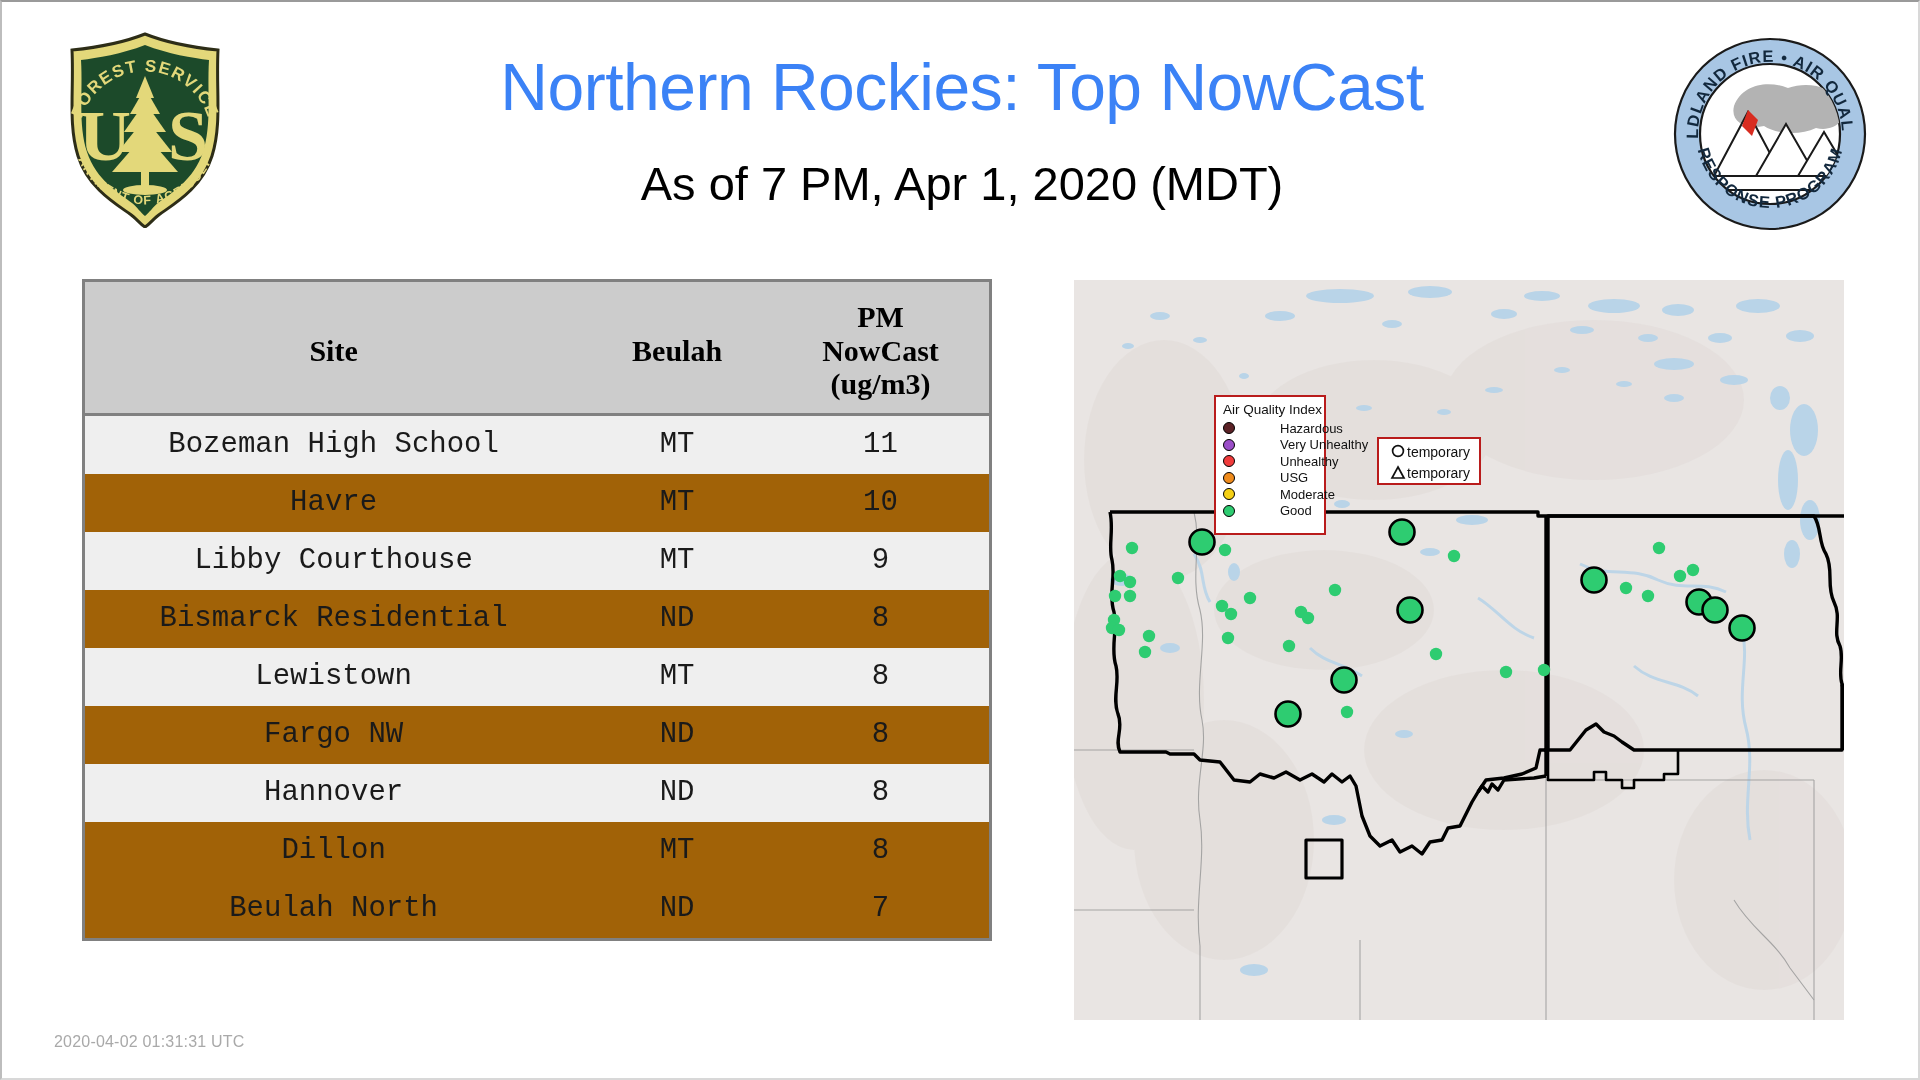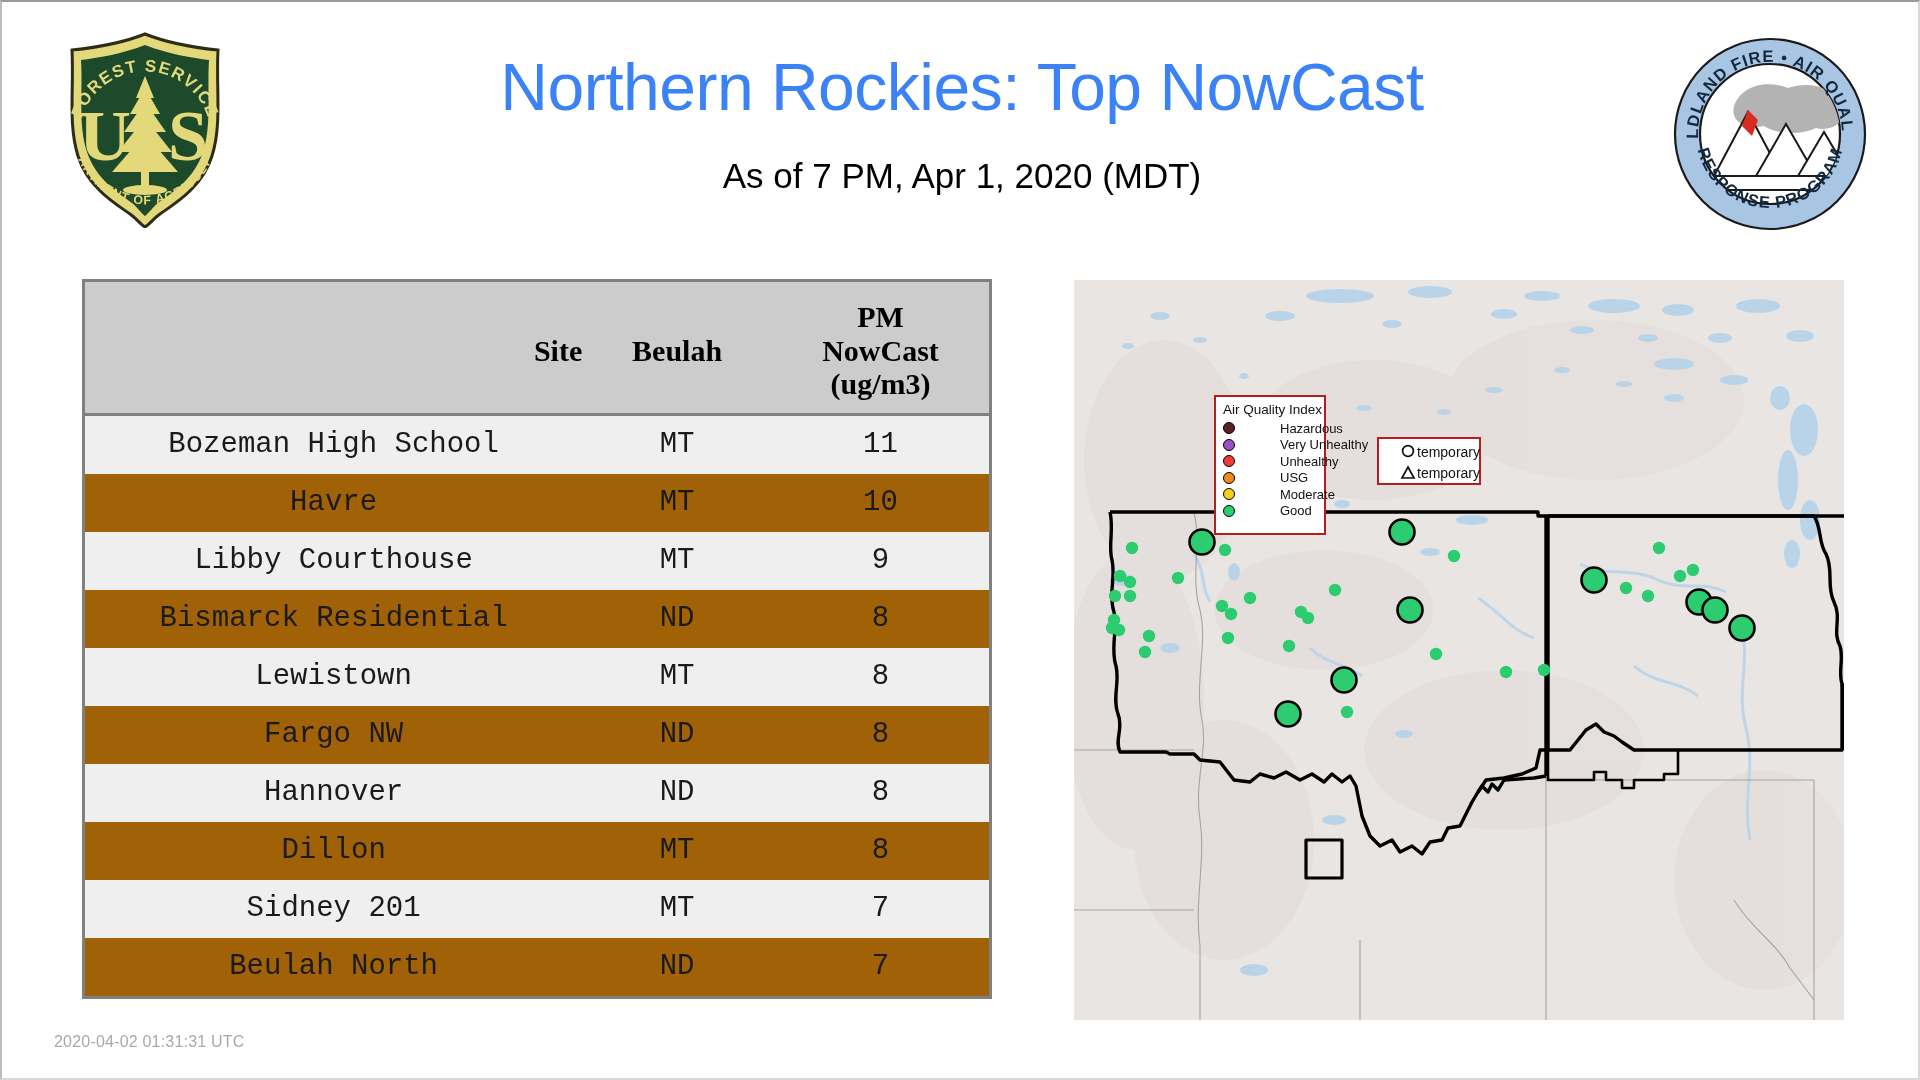--- a/index.html
+++ b/index.html
@@ -27,21 +27,21 @@
   #title-block { position: absolute; left: 300px; top: 52px; width: 1320px; text-align: center; }
   #page-title {
     font-family: "Liberation Sans", sans-serif;
     font-size: 66px; font-weight: 400; color: #3b82f6;
     letter-spacing: -0.5px; line-height: 1.0;
     white-space: nowrap;
   }
   #page-subtitle {
     margin-top: 36px;
     font-family: "Liberation Sans", sans-serif;
-    font-size: 35px; font-weight: 400; color: #000;
+    font-size: 47px; font-weight: 400; color: #000;
     white-space: nowrap;
   }
 
   
   #wfaqrp-logo { position: absolute; right: 50px; top: 34px; width: 196px; height: 196px; }
 
   
   #nowcast-table-wrap {
     position: absolute; left: 80px; top: 277px;
     width: 910px;
@@ -57,21 +57,21 @@
     font-weight: bold;
     font-size: 30px;
     color: #000;
     padding: 18px 0 12px 0;
     line-height: 1.12;
     text-align: center;
     vertical-align: middle;
     height: 116px;
     box-sizing: border-box;
   }
-  table#nowcast-table th.col-site  { width: 55%; text-align: right; }
+  table#nowcast-table th.col-site  { width: 55%; }
   table#nowcast-table th.col-state { width: 21%; }
   table#nowcast-table th.col-val   { width: 24%; }
   table#nowcast-table tbody td {
     font-family: Liberation Mono, monospace;
     font-size: 29px;
     color: #1a1a1a;
     text-align: center;
     height: 58px;
     padding: 0;
     border: none;
@@ -111,21 +111,21 @@
   #aqi-legend .legend-row { display: flex; align-items: center; height: 16.5px; gap: 40px; }
   #aqi-legend .legend-swatch {
     width: 12px; height: 12px; border-radius: 50%;
     border: 1.4px solid #000; box-sizing: border-box; flex: 0 0 auto; margin-right: 5px;
   }
   #aqi-legend .legend-label {
     font-family: "Liberation Sans", sans-serif;
     font-size: 13px; color: #111; white-space: nowrap; line-height: 1;
   }
 
-  #monitor-type-legend { left: 1375px; top: 435px; width: 104px; height: 48px; padding: 2px 20px; }
+  #monitor-type-legend { left: 1375px; top: 435px; width: 104px; height: 48px; padding: 2px 10px; }
   #monitor-type-legend .mt-row { display: flex; align-items: center; height: 21px; }
   #monitor-type-legend .mt-glyph { width: 18px; height: 18px; flex: 0 0 auto; }
   #monitor-type-legend .mt-label {
     font-family: "Liberation Sans", sans-serif;
     font-size: 14px; color: #111; white-space: nowrap; line-height: 1;
   }
 </style>
 </head>
 <body>
 
@@ -253,25 +253,20 @@
           </tr>
           <tr class="odd">
             <td>Hannover</td>
             <td>ND</td>
             <td>8</td>
           </tr>
           <tr class="even">
             <td>Dillon</td>
             <td>MT</td>
             <td>8</td>
-          </tr>
-          <tr class="odd">
-            <td>Sidney 201</td>
-            <td>MT</td>
-            <td>7</td>
           </tr>
           <tr class="even">
             <td>Beulah North</td>
             <td>ND</td>
             <td>7</td>
           </tr>
         </tbody>
     </table>
   </div>
 

